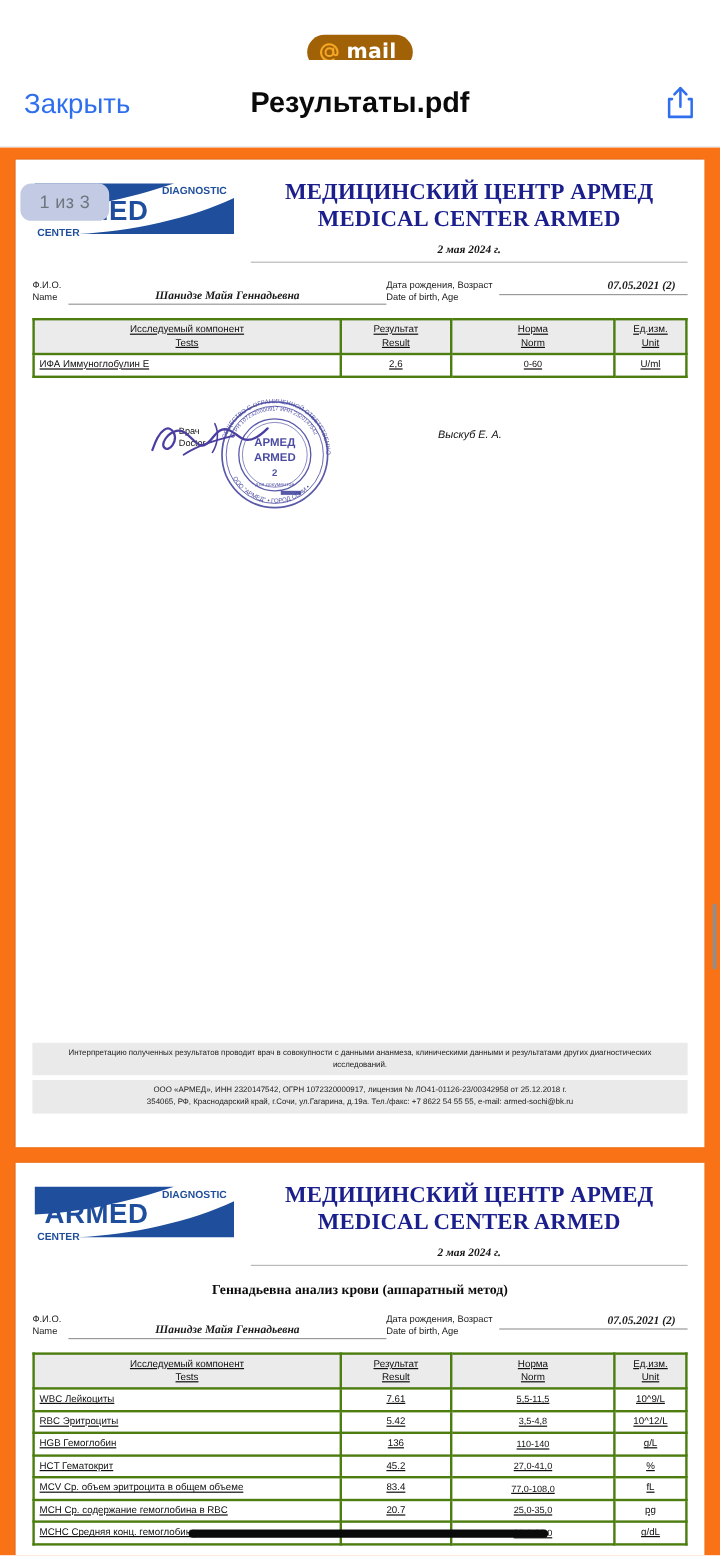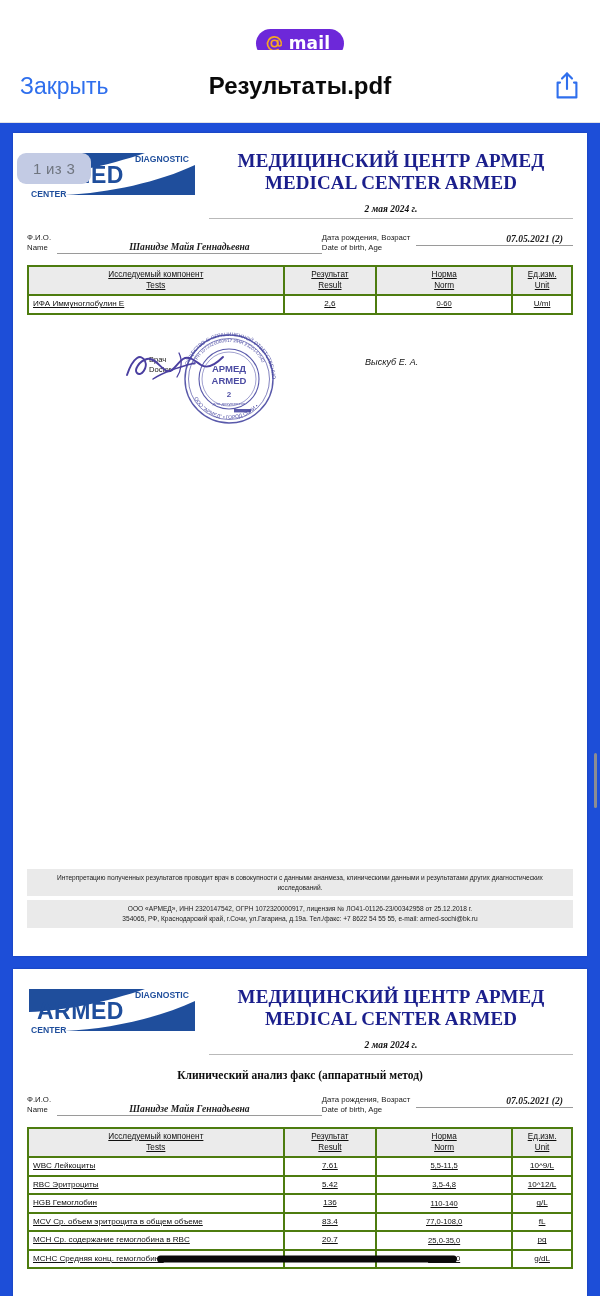--- a/index.html
+++ b/index.html
@@ -27,21 +27,21 @@
     display: flex;
     align-items: center;
     justify-content: center;
     background: #ffffff;
   }
 
   .mail-logo {
     display: inline-flex;
     align-items: center;
     gap: 5px;
-    background: #6d28d9;
+    background: #a16207;
     border-radius: 16px;
     padding: 5px 14px 5px 9px;
     line-height: 1;
     margin-top: 36px;
   }
   .at-icon { width: 19px; height: 19px; display: block; }
   .mail-word {
     color: #ffffff;
     font-size: 17px;
     font-weight: 600;
@@ -86,21 +86,21 @@
     display: flex;
     align-items: center;
     z-index: 2;
   }
   .share-icon { width: 26px; height: 30px; display: block; }
 
   
   .doc-scroll {
     position: relative;
     height: 1173px;
-    background: #1d4ed8;
+    background: #f97316;
     padding: 10px 13px 0 13px;
     overflow: hidden;
   }
 
   .pdf-page {
     position: relative;
     background: #ffffff;
     width: 100%;
     box-shadow: 0 0 2px rgba(0,0,0,0.22);
     padding: 12px 14px 0 14px;
@@ -476,21 +476,21 @@
             <text x="4" y="48" font-family="Liberation Sans, sans-serif" font-size="8.6" font-weight="bold" fill="#1f4e9c">CENTER</text>
           </svg>
         </div>
         <div class="head-center">
           <div class="org-ru">МЕДИЦИНСКИЙ ЦЕНТР АРМЕД</div>
           <div class="org-en">MEDICAL CENTER ARMED</div>
           <div class="head-date">2 мая 2024 г.</div>
         </div>
       </div>
 
-      <div class="doc-title">Клинический анализ факс (аппаратный метод)</div>
+      <div class="doc-title">Геннадьевна анализ крови (аппаратный метод)</div>
 
       <div class="patient-row">
         <div class="pt-left">
           <div class="pt-labels">
             <span>Ф.И.О.</span>
             <span>Name</span>
           </div>
           <div class="pt-value">Шанидзе Майя Геннадьевна</div>
         </div>
         <div class="pt-right">
@@ -536,20 +536,26 @@
               <td class="c-norm">3,5-4,8</td>
               <td class="c-unit">10^12/L</td>
             </tr>
             <tr>
               <td class="c-test">HGB Гемоглобин</td>
               <td class="c-res">136</td>
               <td class="c-norm">110-140</td>
               <td class="c-unit">g/L</td>
             </tr>
             <tr>
+              <td class="c-test">HCT Гематокрит</td>
+              <td class="c-res">45.2</td>
+              <td class="c-norm">27,0-41,0</td>
+              <td class="c-unit">%</td>
+            </tr>
+            <tr>
               <td class="c-test">MCV Ср. объем эритроцита в общем объеме</td>
               <td class="c-res">83.4</td>
               <td class="c-norm">77,0-108,0</td>
               <td class="c-unit">fL</td>
             </tr>
             <tr>
               <td class="c-test">MCH Ср. содержание гемоглобина в RBC</td>
               <td class="c-res">20.7</td>
               <td class="c-norm">25,0-35,0</td>
               <td class="c-unit">pg</td>

